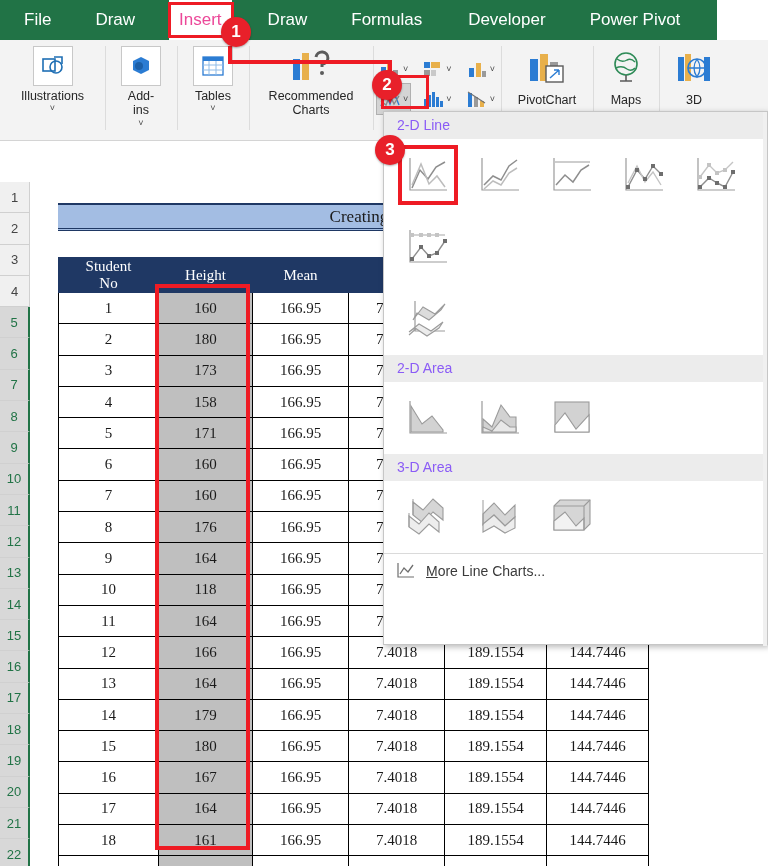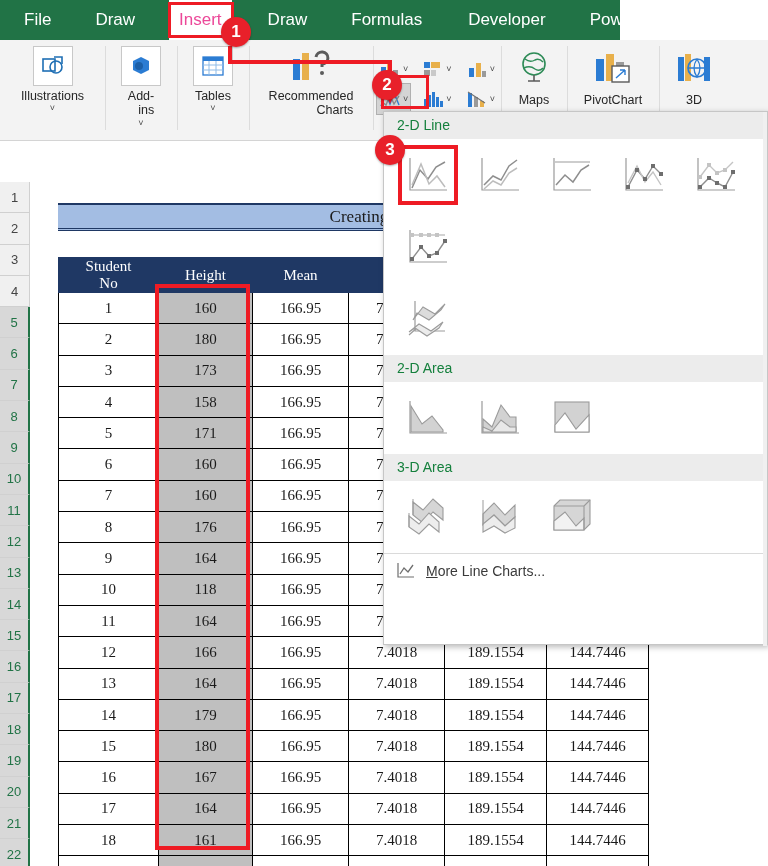--- a/index.html
+++ b/index.html
@@ -7,21 +7,21 @@
     width: 768px; height: 866px;
     font-family: "Liberation Sans", sans-serif;
     background: #ffffff;
     overflow: hidden;
   }
   #app { position: relative; width: 768px; height: 866px; }
 
   
   .ribbon-tabs {
     position: absolute; top: 0; left: 0;
-    width: 620px; height: 40px;
+    width: 717px; height: 40px;
     background: #217346;
     display: flex; align-items: center;
   }
   .tab {
     color: #ffffff; font-size: 17px;
     padding: 0 10px; height: 40px;
     display: flex; align-items: center; justify-content: center;
     white-space: nowrap;
   }
   .tab.active {
@@ -47,21 +47,21 @@
   .rgroup + .rgroup::before {
     content: ""; position: absolute; left: 0; top: 6px;
     width: 1px; height: 84px; background: #dcdcdc;
   }
   .rbtn-icon {
     width: 40px; height: 40px;
     border: 1px solid #c8c8c8; background: #ffffff;
     display: flex; align-items: center; justify-content: center;
   }
   .rbtn-label {
-    font-size: 12.5px; color: #262626; text-align: right;
+    font-size: 12.5px; color: #262626; text-align: center;
     line-height: 1.15; margin-top: 3px; white-space: nowrap;
   }
   .caret { font-size: 9px; color: #444; line-height: 1; margin-top: 1px; }
 
   
   .charts-grid {
     display: grid;
     grid-template-columns: repeat(3, auto);
     grid-auto-rows: 30px;
     column-gap: 10px;
@@ -165,21 +165,21 @@
     width: 385px; height: 534px;
     background: #ffffff;
     border: 1px solid #c6c6c6;
     box-shadow: 2px 2px 6px rgba(0,0,0,.28);
     z-index: 40;
   }
   .dd-section {
     background: #ececec;
     height: 27px; line-height: 27px;
     padding-left: 13px;
-    font-size: 14px; color: #15803d;
+    font-size: 14px; color: #8b5cf6;
   }
   .dd-row { display: flex; padding: 6px 10px 6px 14px; gap: 12px; }
   .dd-item {
     width: 60px; height: 60px;
     display: flex; align-items: center; justify-content: center;
     background: #ffffff;
   }
   .dd-item.selected {
     border: 4px solid #ee1b24;
   }
@@ -333,42 +333,42 @@
             <rect x="2" y="4" width="4" height="14" fill="#2b7cd3"></rect>
             <rect x="8" y="8" width="4" height="10" fill="#9a9a9a"></rect>
             <rect x="14" y="12" width="4" height="6" fill="#e8b04b"></rect>
             <path d="M2 3 L19 14" fill="none" stroke="#6f6f6f" stroke-width="1.1"></path>
           </svg>
           <span class="caret">˅</span>
         </div>
       </div>
     </div>
 
-    <div class="rgroup" style="width:66px">
-      <div style="height:44px;display:flex;align-items:center;justify-content:center">
-        <svg width="34" height="36" viewBox="0 0 34 36">
-          <circle cx="17" cy="14" r="11" fill="none" stroke="#2e8b57" stroke-width="1.6"></circle>
-          <path d="M8 9 q5 4 10 1 q4 -2 8 2 M7 18 q6 -3 11 1 q4 3 8 -1" fill="none" stroke="#2e8b57" stroke-width="1.4"></path>
-          <path d="M17 25 V31 M11 31 H23" stroke="#5b5b5b" stroke-width="1.6"></path>
-        </svg>
-      </div>
-      <div class="rbtn-label">Maps</div>
-    </div>
-
     <div class="rgroup" style="width:92px">
       <div style="height:44px;display:flex;align-items:center;justify-content:center">
         <svg width="40" height="34" viewBox="0 0 40 34">
           <rect x="3" y="8" width="8" height="22" fill="#2b7cd3"></rect>
           <rect x="13" y="3" width="8" height="27" fill="#e8b04b"></rect>
           <rect x="23" y="11" width="8" height="19" fill="#9a9a9a"></rect>
           <rect x="19" y="15" width="17" height="16" fill="#ffffff" stroke="#5b5b5b" stroke-width="1.4"></rect>
           <path d="M23 27 L32 19 M32 19 h-5 M32 19 v5" stroke="#2b7cd3" stroke-width="1.4" fill="none"></path>
         </svg>
       </div>
       <div class="rbtn-label">PivotChart</div>
+    </div>
+
+    <div class="rgroup" style="width:66px">
+      <div style="height:44px;display:flex;align-items:center;justify-content:center">
+        <svg width="34" height="36" viewBox="0 0 34 36">
+          <circle cx="17" cy="14" r="11" fill="none" stroke="#2e8b57" stroke-width="1.6"></circle>
+          <path d="M8 9 q5 4 10 1 q4 -2 8 2 M7 18 q6 -3 11 1 q4 3 8 -1" fill="none" stroke="#2e8b57" stroke-width="1.4"></path>
+          <path d="M17 25 V31 M11 31 H23" stroke="#5b5b5b" stroke-width="1.6"></path>
+        </svg>
+      </div>
+      <div class="rbtn-label">Maps</div>
     </div>
 
     <div class="rgroup" style="width:70px">
       <div style="height:44px;display:flex;align-items:center;justify-content:center">
         <svg width="38" height="34" viewBox="0 0 38 34">
           <rect x="3" y="6" width="6" height="24" fill="#2b7cd3"></rect>
           <rect x="10" y="3" width="6" height="27" fill="#e8b04b"></rect>
           <rect x="29" y="6" width="6" height="24" fill="#2b7cd3"></rect>
           <circle cx="22" cy="17" r="9" fill="none" stroke="#2b7cd3" stroke-width="1.7"></circle>
           <path d="M13 17 H31 M22 8 q6 9 0 18 q-6 -9 0 -18" fill="none" stroke="#2b7cd3" stroke-width="1.3"></path>

